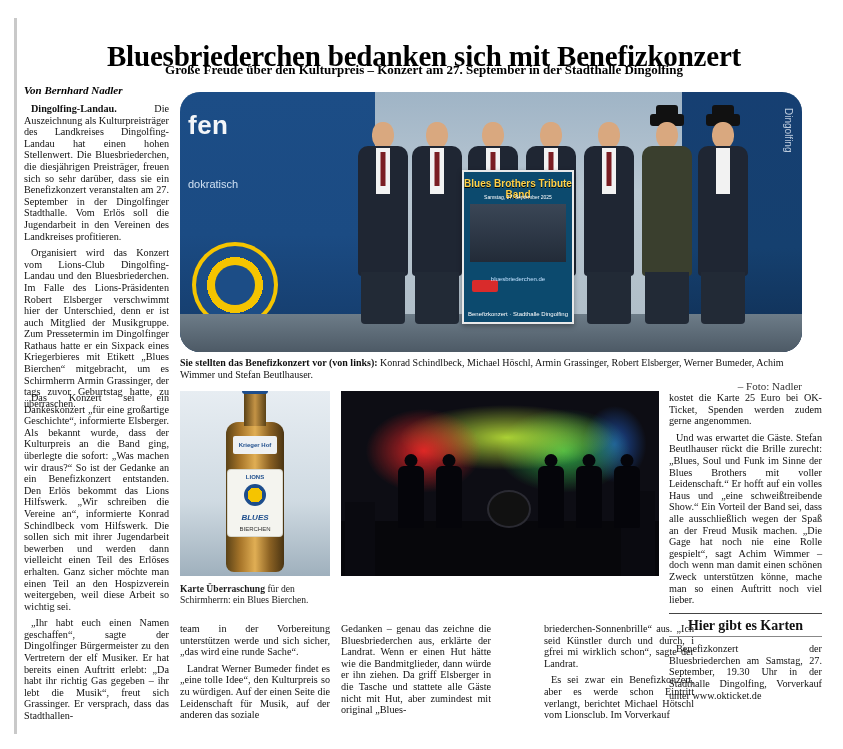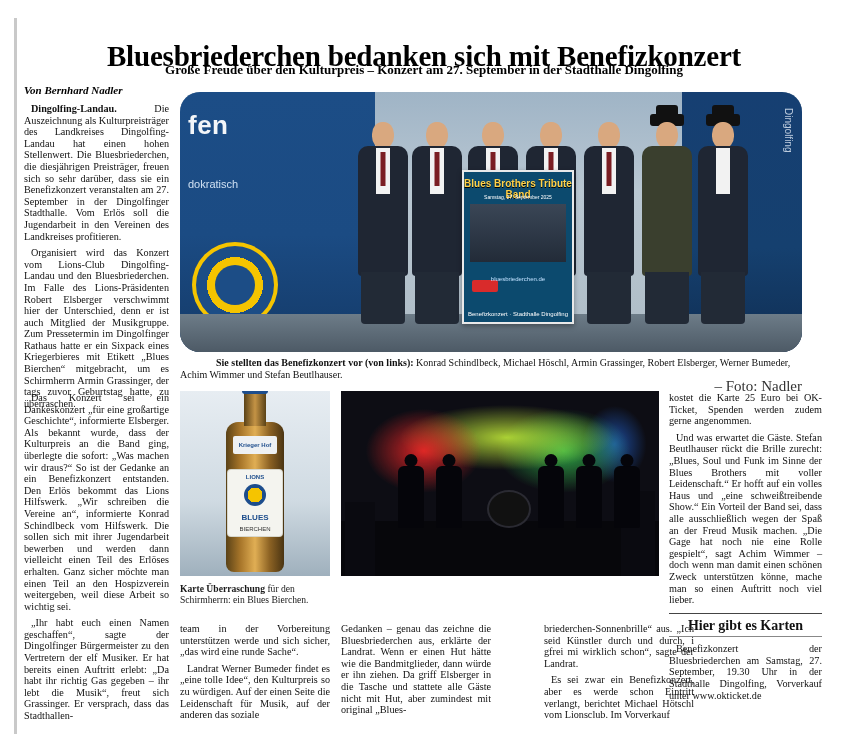--- a/index.html
+++ b/index.html
@@ -95,23 +95,23 @@
   }
   .caption-main {
     position: absolute;
     left: 180px;
     top: 357px;
     width: 622px;
     font-size: 10px;
     line-height: 11.5px;
     color: #111;
   }
-  .caption-main b { font-weight: bold; margin-left: 36px; }
+  .caption-main b { font-weight: bold; }
   .credit {
-    font-size: 15px;
+    font-size: 11px;
     color: #333;
     display: block;
     text-align: right;
     margin-top: 1px;
   }
 
   
   .photo-bottle {
     position: absolute;
     left: 180px;
@@ -297,21 +297,21 @@
     position:absolute;left:50%;bottom:182px;transform:translateX(-50%);
     width:26px;height:10px;background:#1d4d8c;border-radius:3px;
   }
   .bt-label{
     position:absolute;left:50%;bottom:40px;transform:translateX(-50%);
     width:54px;height:66px;background:#f4f4ef;border-radius:3px;
     box-shadow:0 0 0 1px #d7d7cd;
   }
   .bt-label .l1{position:absolute;top:4px;left:0;width:100%;text-align:center;font-size:6px;color:#1d4d8c;font-family:"Liberation Sans",sans-serif;font-weight:bold;}
   .bt-label .ring{position:absolute;top:14px;left:50%;transform:translateX(-50%);width:22px;height:22px;border-radius:50%;background:radial-gradient(circle,#f5c400 0 48%,#1d4d8c 48% 100%);}
-  .bt-label .l2{position:absolute;bottom:14px;left:0;width:100%;text-align:center;font-size:8px;color:#1d4d8c;font-family:"Liberation Sans",sans-serif;font-weight:bold;}
+  .bt-label .l2{position:absolute;bottom:14px;left:0;width:100%;text-align:center;font-size:8px;color:#1d4d8c;font-family:"Liberation Sans",sans-serif;font-weight:bold;font-style:italic;}
   .bt-label .l3{position:absolute;bottom:4px;left:0;width:100%;text-align:center;font-size:6px;color:#333;font-family:"Liberation Sans",sans-serif;}
   .bt-top-label{
     position:absolute;left:50%;bottom:122px;transform:translateX(-50%);
     width:44px;height:18px;background:#eef1f3;border-radius:2px;
     font-size:6px;color:#1d4d8c;text-align:center;line-height:18px;
     font-family:"Liberation Sans",sans-serif;font-weight:bold;
   }
   
   .bd-bg{position:absolute;inset:0;background:#0d0d14;}
   .bd-glow{

